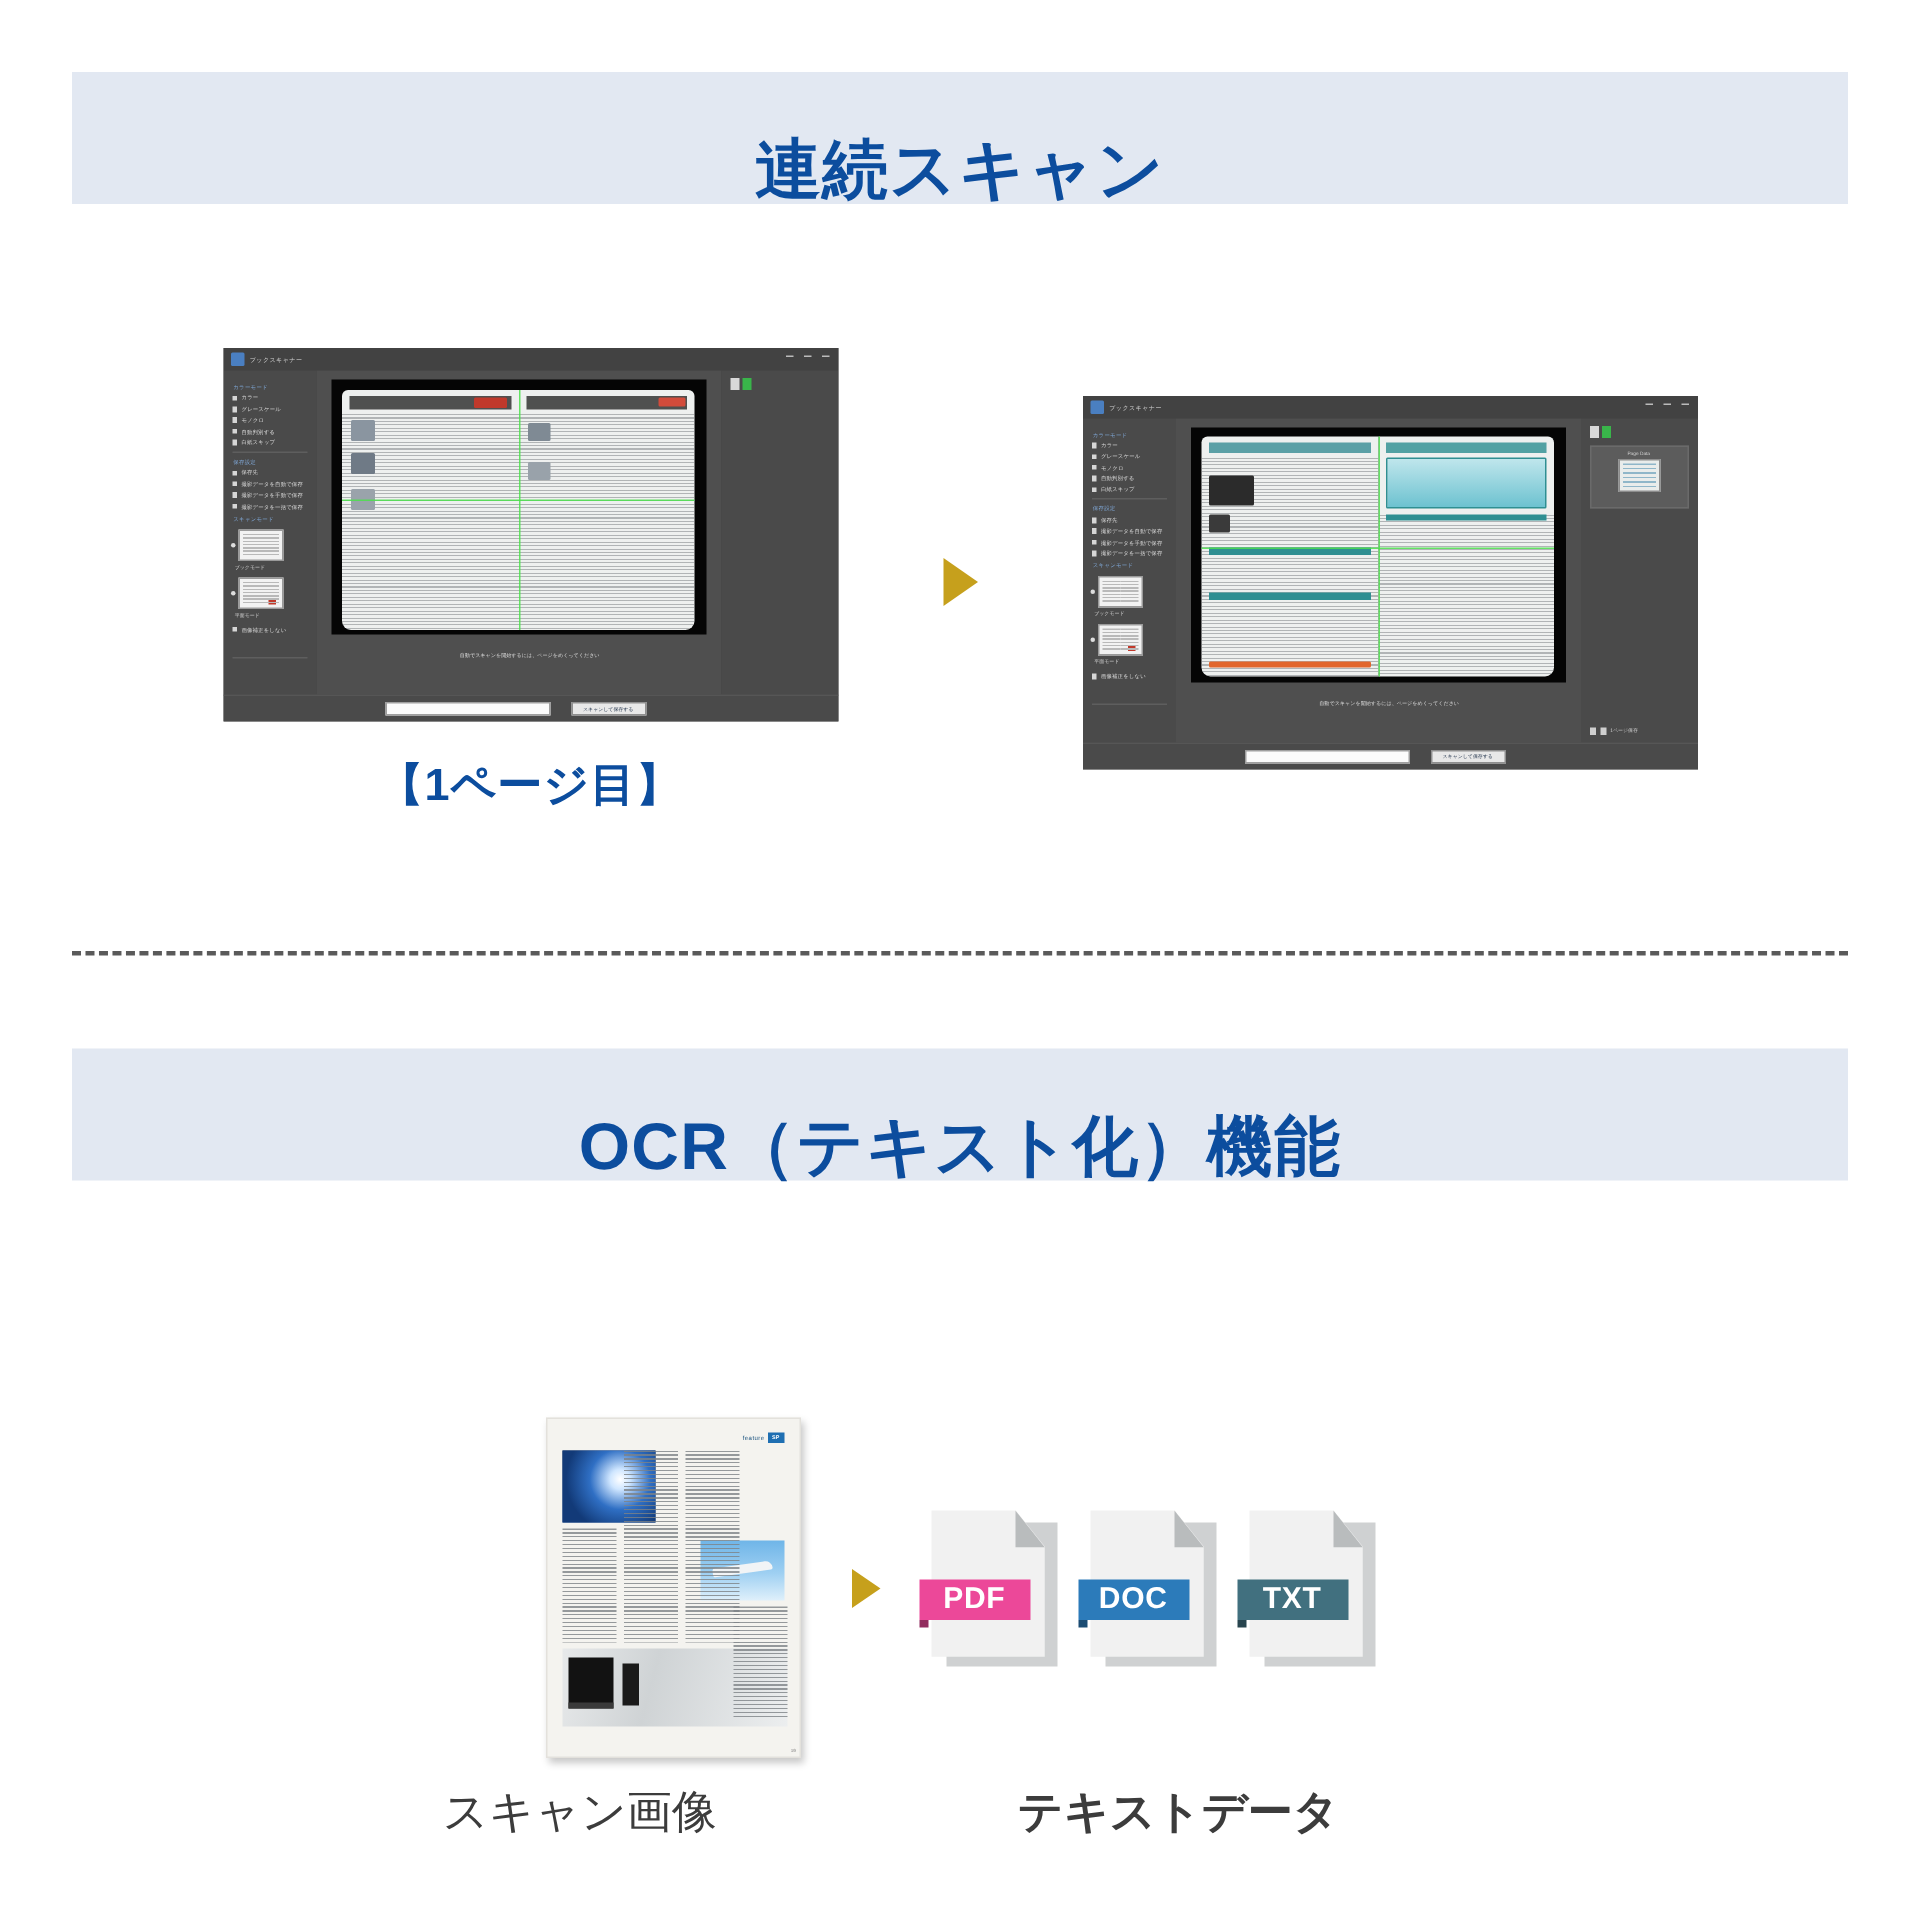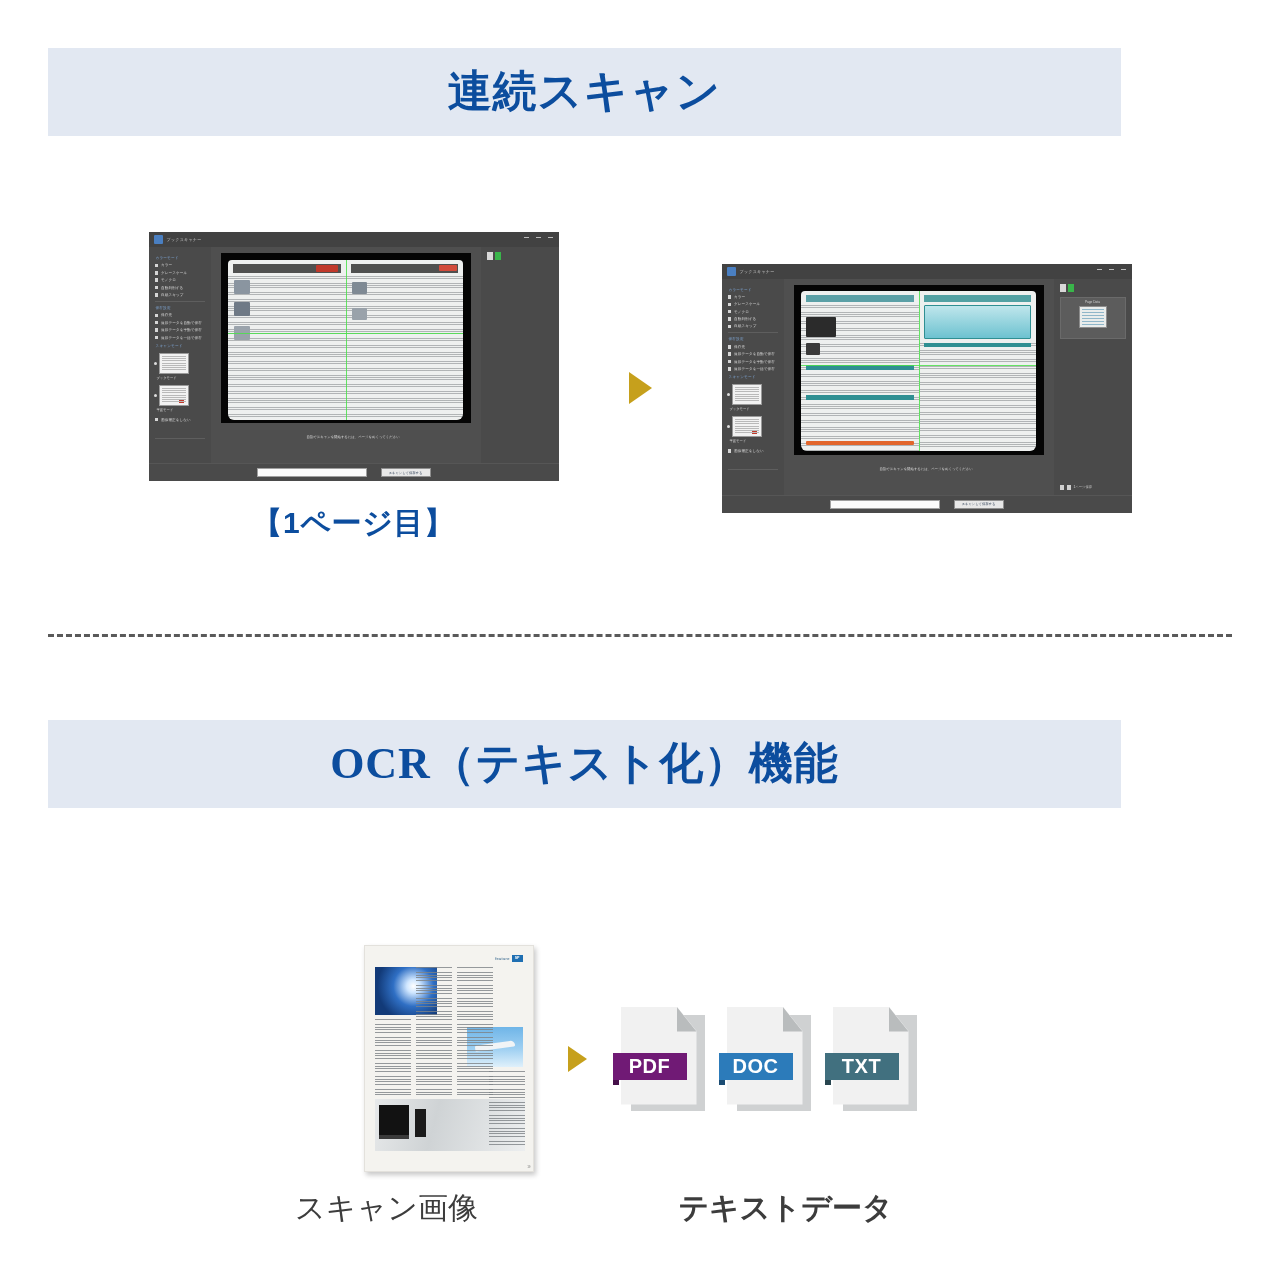--- a/index.html
+++ b/index.html
@@ -16,36 +16,35 @@
     position: relative;
     width: 1280px;
     height: 1280px;
     background: #ffffff;
   }
 
   
   .banner {
     position: absolute;
     left: 48px;
-    width: 1073px;
+    width: 1184px;
     background: #e2e8f2;
     display: flex;
-    align-items: center;
+    align-items: flex-end;
     justify-content: center;
-    font-family: Liberation Serif, serif;
   }
   .banner-title {
     color: #0c4d9e;
     font-weight: bold;
     letter-spacing: 0.02em;
     line-height: 1;
   }
   #banner-scan { top: 48px; height: 88px; }
   #banner-scan .banner-title { font-size: 44px; }
-  #banner-ocr  { top: 720px; height: 88px; }
+  #banner-ocr  { top: 699px; height: 88px; }
   #banner-ocr  .banner-title { font-size: 44px; }
 
   
   .lead {
     position: absolute;
     width: 100%;
     text-align: center;
     color: #3c3c3c;
     font-size: 33px;
     line-height: 1.42;
@@ -628,21 +627,21 @@
     </div>
 
     <div class="arrow-tri-sm"></div>
 
     <div class="file-group">
 
       <div class="file-icon">
         <div class="file-shadow"></div>
         <div class="file-body"></div>
         <div class="file-fold"></div>
-        <div class="file-tag" style="background:#701a75">PDF</div>
+        <div class="file-tag" style="background:#ec4899">PDF</div>
       </div>
 
       <div class="file-icon">
         <div class="file-shadow"></div>
         <div class="file-body"></div>
         <div class="file-fold"></div>
         <div class="file-tag" style="background:#2c7bba">DOC</div>
       </div>
 
 

